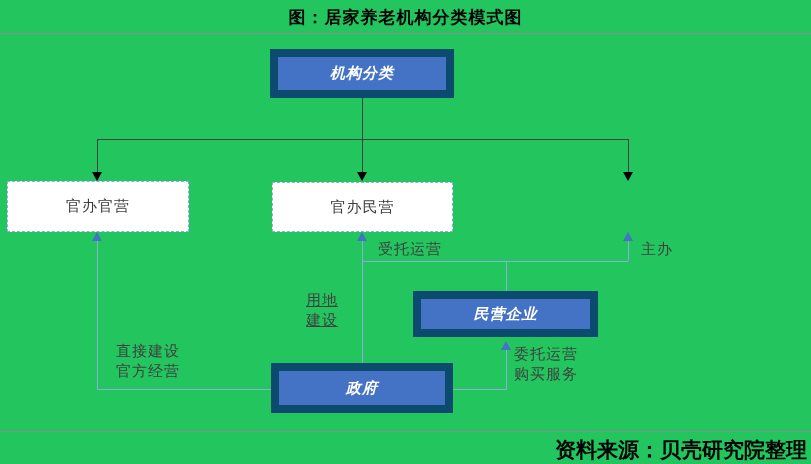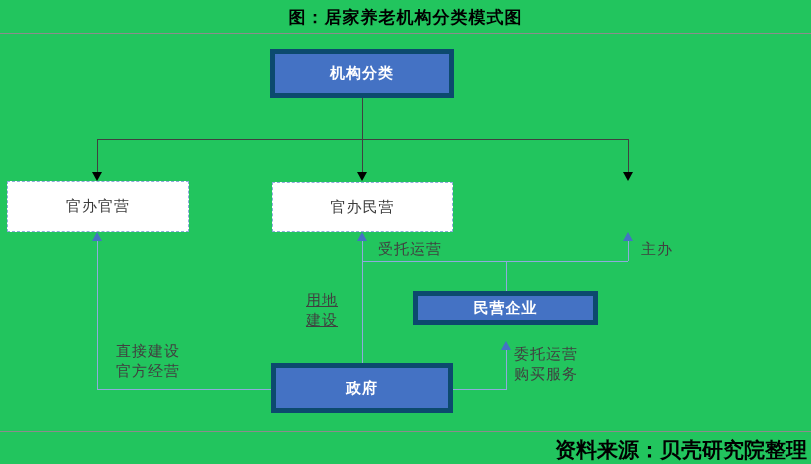--- a/index.html
+++ b/index.html
@@ -35,31 +35,32 @@
     top: 436px;
     right: 4px;
     font-size: 21px;
     font-weight: bold;
     color: #000000;
   }
   .node {
     position: absolute;
     box-sizing: border-box;
     background: #4472C4;
-    border: 5px solid #0c4a6e;
+    border: 8px solid #0c4a6e;
     color: #ffffff;
     font-size: 15px;
     font-weight: bold;
     display: flex;
     align-items: center;
     justify-content: center;
     letter-spacing: 1px;
+    font-style: italic;
   }
   .node-root    { left: 270px; top: 49px;  width: 184px; height: 49px; }
-  .node-private { left: 413px; top: 291px; width: 185px; height: 34px; }
+  .node-private { left: 413px; top: 291px; width: 185px; height: 46px; }
   .node-gov     { left: 271px; top: 363px; width: 182px; height: 50px; }
   .dashed-node {
     position: absolute;
     box-sizing: border-box;
     background: #ffffff;
     border: 1px dashed #8FAADC;
     color: #3b3b3b;
     font-size: 15px;
     display: flex;
     align-items: center;

